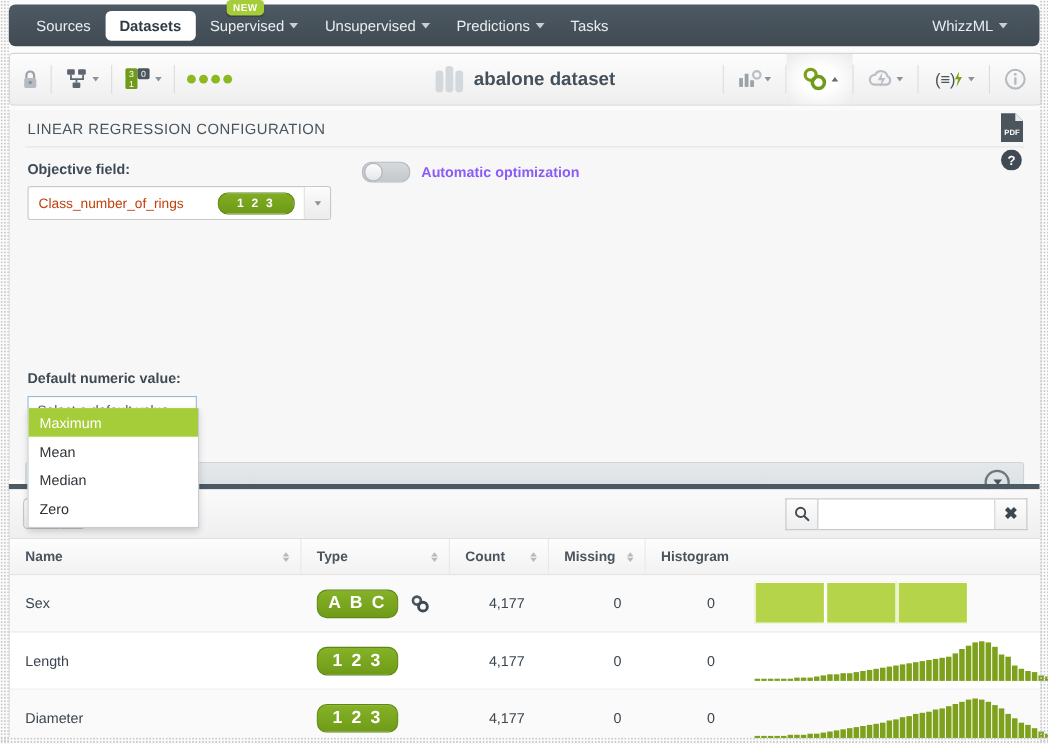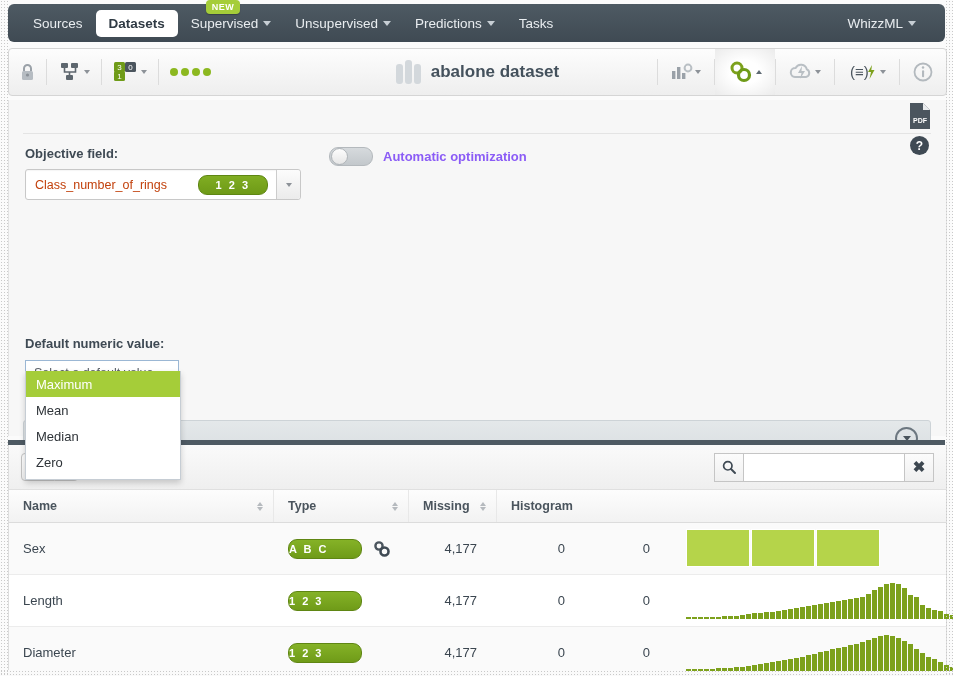--- a/index.html
+++ b/index.html
@@ -154,21 +154,21 @@
   .th{font-size:12.5px;color:#4a545d;display:flex;align-items:center;box-sizing:border-box;padding-left:14px;height:100%;border-right:1px solid #e8e8e8;font-weight:bold;}
   .sort{margin-left:auto;margin-right:10px;display:flex;flex-direction:column;gap:1px;opacity:.55;cursor:pointer;}
   .sort i{display:block;width:0;height:0;border-left:3px solid transparent;border-right:3px solid transparent;}
   .sort i.u{border-bottom:4px solid #808890;}
   .sort i.d{border-top:4px solid #808890;}
 
   .trow{height:51px;display:flex;align-items:center;border-bottom:1px solid #ececec;}
   .trow.alt{background:#fafafa;}
   .td{box-sizing:border-box;padding-left:14px;display:flex;align-items:center;height:100%;font-size:13px;color:#3b4650;}
   .td.num{justify-content:flex-end;padding-right:22px;}
-  .pill{background:linear-gradient(#85b227,#6f9b18);color:#fff;font-size:11px;font-weight:bold;letter-spacing:2px;padding:3px 0;border-radius:9px;border:1px solid #5f8613;width:72px;text-align:left;}
+  .pill{background:linear-gradient(#85b227,#6f9b18);color:#fff;font-size:16px;font-weight:bold;letter-spacing:2px;padding:3px 0;border-radius:9px;border:1px solid #5f8613;width:72px;text-align:center;}
   .hist{display:flex;align-items:flex-end;height:36px;gap:1px;}
   .cat-bar{width:62px;background:#b5d44a;border:1px solid #fff;}
   .hbar{width:5px;background:#7da11c;}
 
   svg{display:block;}
 </style>
 </head>
 <body>
 
 <div class="page">
@@ -315,20 +315,21 @@
             <circle cx="10" cy="10" r="8.5" fill="none" stroke="#b3b9be" stroke-width="1.8"></circle>
             <circle cx="10" cy="5.6" r="1.25" fill="#b3b9be"></circle>
             <rect x="9" y="8.2" width="2.1" height="7" rx="1" fill="#b3b9be"></rect>
           </svg>
         </span>
       </div>
     </div>
   </div>
 
   <div class="panel">
+    <div class="panel-title">LINEAR REGRESSION CONFIGURATION</div>
     <div class="panel-rule"></div>
 
     <div class="pdf-icon">
       <svg width="24" height="28" viewBox="0 0 24 28">
         <path d="M2 1h13l7 7v19H2z" fill="#4b555e"></path>
         <path d="M15 1v7h7z" fill="#e8eaec"></path>
         <text x="12" y="21" font-size="7" fill="#fff" text-anchor="middle" font-weight="bold" font-family="Liberation Sans">PDF</text>
       </svg>
     </div>
     <div class="help-icon">
@@ -422,20 +423,27 @@
     <div class="thead">
       <div class="th" style="width:265px">
         <span>Name</span>
         <span class="sort">
             <i class="u"></i>
             <i class="d"></i>
           </span>
       </div>
       <div class="th" style="width:135px">
         <span>Type</span>
+        <span class="sort">
+            <i class="u"></i>
+            <i class="d"></i>
+          </span>
+      </div>
+      <div class="th" style="width:90px">
+        <span>Count</span>
         <span class="sort">
             <i class="u"></i>
             <i class="d"></i>
           </span>
       </div>
       <div class="th" style="width:88px">
         <span>Missing</span>
         <span class="sort">
             <i class="u"></i>
             <i class="d"></i>

